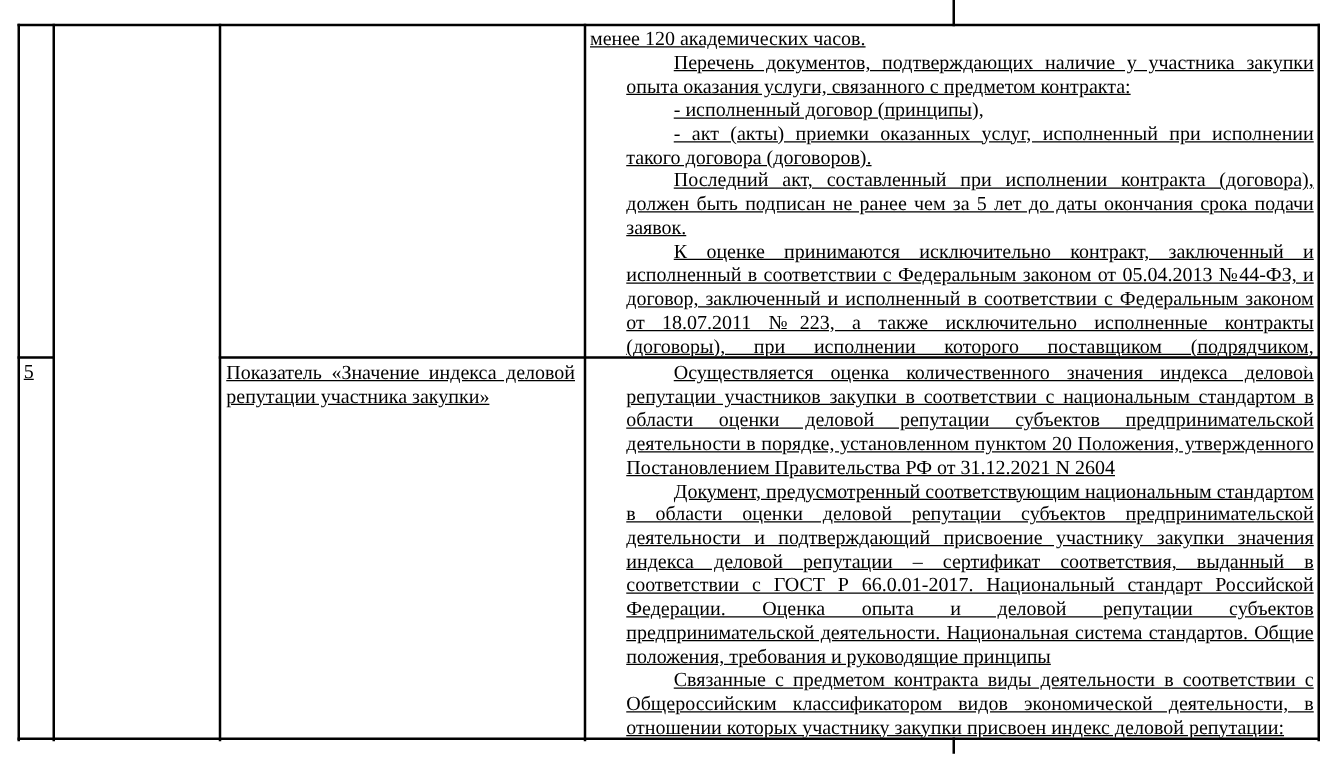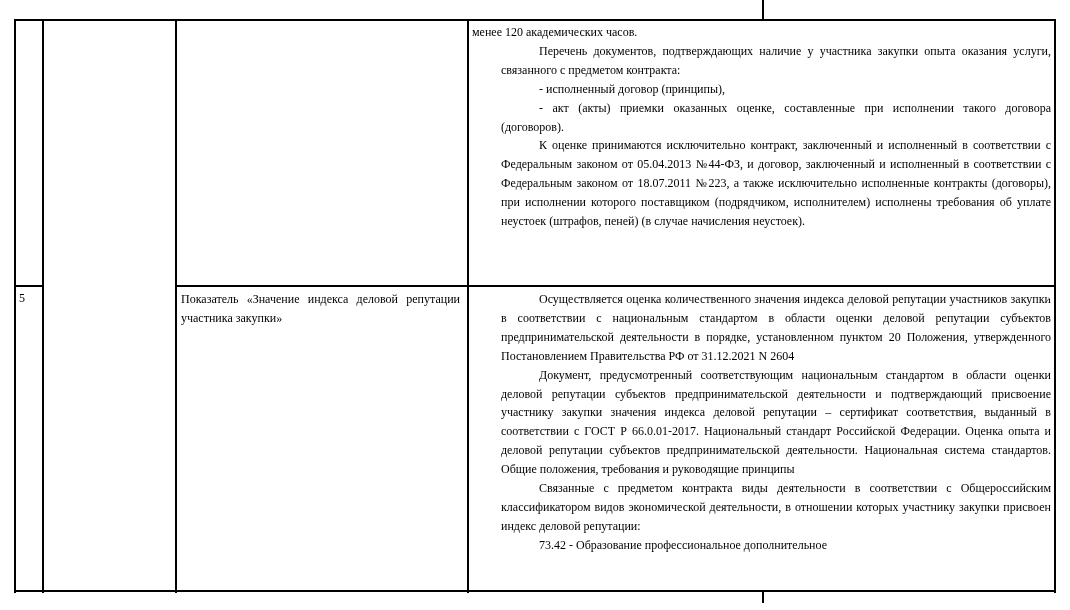--- a/index.html
+++ b/index.html
@@ -32,22 +32,23 @@
   .h-bottom { left: 14px;   top: 590px; width: 1042px; height: 2px; }
   .h-div-c1  { left: 14px;  top: 285px; width: 30px;  height: 2px; }
   .h-div-c34 { left: 175px; top: 285px; width: 881px; height: 2px; }
   .stub-top    { left: 762px; top: 0;     width: 2px; height: 21px; }
   .stub-bottom { left: 762px; top: 590px; width: 2px; height: 13px; }
 
   
   .cell {
     position: absolute;
     overflow: hidden;
-    font-size: 12px;
+    font-size: 16px;
     line-height: 18.9px;
+    text-decoration: underline;
   }
   .cell-num-prev   { left: 16px;  top: 21px;  width: 26px;  height: 264px; }
   .cell-col2       { left: 44px;  top: 21px;  width: 131px; height: 569px; }
   .cell-ind-prev   { left: 177px; top: 21px;  width: 290px; height: 264px; }
   .cell-desc-prev  { left: 469px; top: 21px;  width: 585px; height: 264px; padding: 2px 3px 0 3px; }
   .cell-num-r5     { left: 16px;  top: 287px; width: 26px;  height: 303px; padding: 2px 0 0 3px; }
   .cell-ind-r5     { left: 177px; top: 287px; width: 288px; height: 349px; padding: 3px 5px 0 4px; }
   .cell-desc-r5    { left: 469px; top: 287px; width: 585px; height: 303px; padding: 3px 3px 0 3px; border-radius: 26px; }
 
   .para {
@@ -75,21 +76,22 @@
   <div class="gline stub-bottom"></div>
 
   <div class="cell cell-num-prev"></div>
   <div class="cell cell-col2"></div>
   <div class="cell cell-ind-prev"></div>
   <div class="cell cell-desc-prev paras">
 
   <p class="para">менее 120 академических часов.</p>
       <p class="para indent">Перечень документов, подтверждающих наличие у участника закупки опыта оказания услуги, связанного с предметом контракта:</p>
       <p class="para indent">- исполненный договор (принципы),</p>
-      <p class="para indent">- акт (акты) приемки оказанных оценке, составленные при исполнении такого договора (договоров).</p>
+      <p class="para indent">- акт (акты) приемки оказанных услуг, исполненный при исполнении такого договора (договоров).</p>
+      <p class="para indent">Последний акт, составленный при исполнении контракта (договора), должен быть подписан не ранее чем за 5 лет до даты окончания срока подачи заявок.</p>
       <p class="para indent">К оценке принимаются исключительно контракт, заключенный и исполненный в соответствии с Федеральным законом от 05.04.2013 №44-ФЗ, и договор, заключенный и исполненный в соответствии с Федеральным законом от 18.07.2011 №223, а также исключительно исполненные контракты (договоры), при исполнении которого поставщиком (подрядчиком, исполнителем) исполнены требования об уплате неустоек (штрафов, пеней) (в случае начисления неустоек).</p>
     </div>
 
   <div class="cell cell-num-r5">
     <span>5</span>
   </div>
   <div class="cell cell-ind-r5">
     <p class="para">Показатель «Значение индекса деловой репутации участника закупки»</p>
   </div>
   <div class="cell cell-desc-r5 paras">

